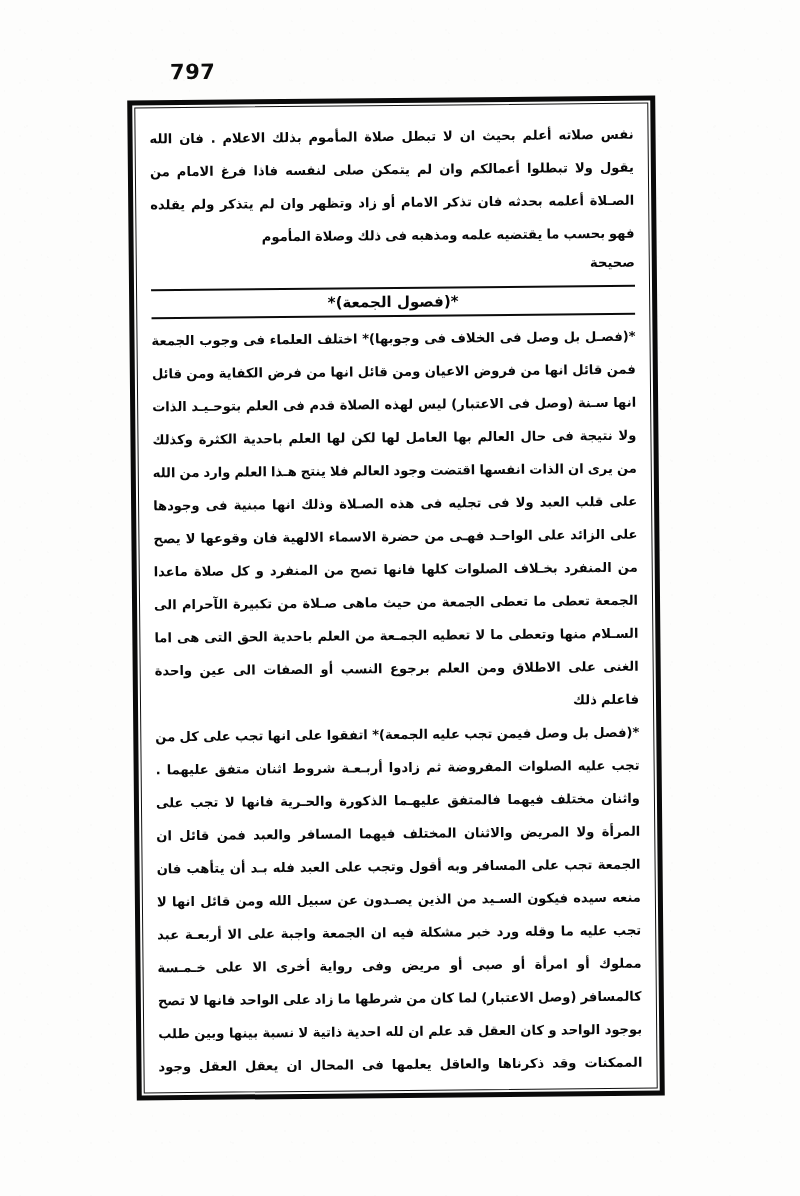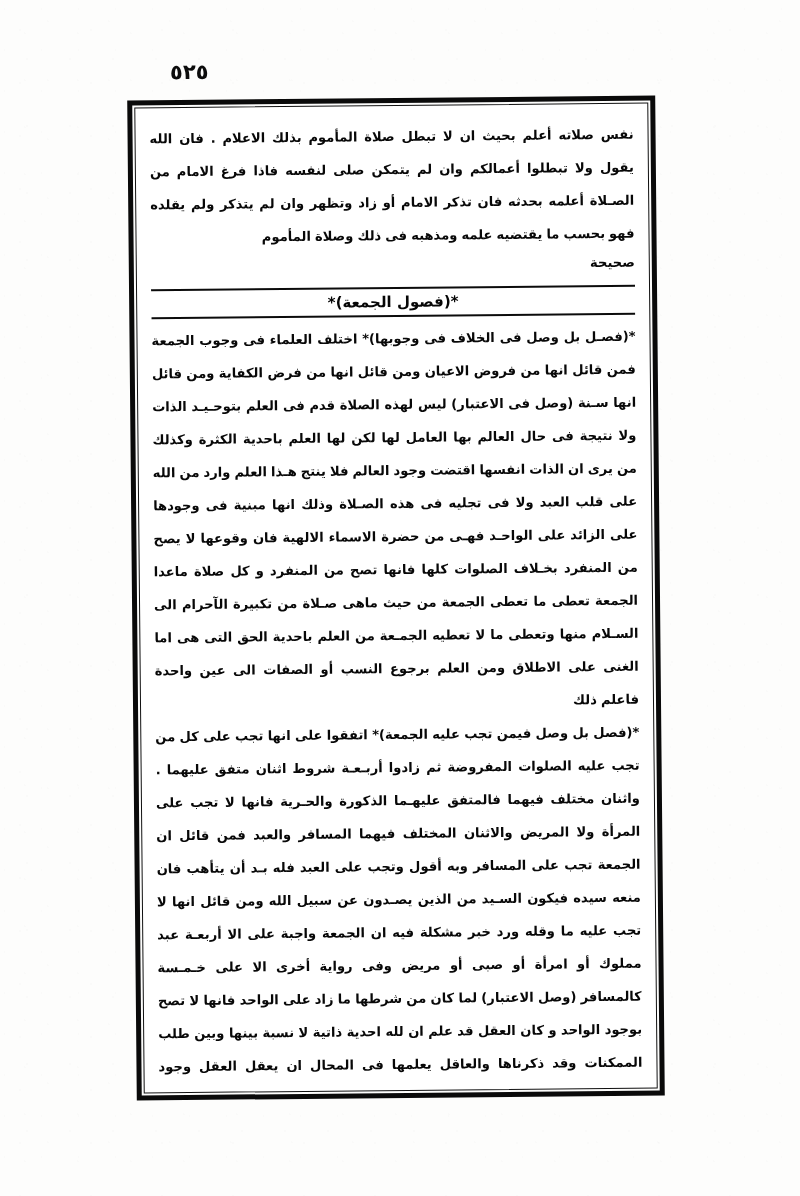--- a/index.html
+++ b/index.html
@@ -144,21 +144,21 @@
   
   .clip { overflow: hidden; }
 </style>
 </head>
 <body>
 
 <div id="scan-page">
 
   <div id="scan-noise"></div>
 
-  <div id="folio-number">٥٢٥</div>
+  <div id="folio-number">797</div>
 
   <div id="text-frame">
     <div class="frame-outer"></div>
     <div class="frame-inner">
 
       <div id="content-column" class="clip">
 
         <div id="opening-paragraph">
           <div class="ar-block">نفس صلاته أعلم بحيث ان لا تبطل صلاة المأموم بذلك الاعلام . فان الله يقول ولا تبطلوا أعمالكم وان لم يتمكن صلى لنفسه فاذا فرغ الامام من الصـلاة أعلمه بحدثه فان تذكر الامام أو زاد وتظهر وان لم يتذكر ولم يقلده فهو بحسب ما يقتضيه علمه ومذهبه فى ذلك وصلاة المأموم</div>
           <div class="ar-block tail-word">صحيحة</div>

